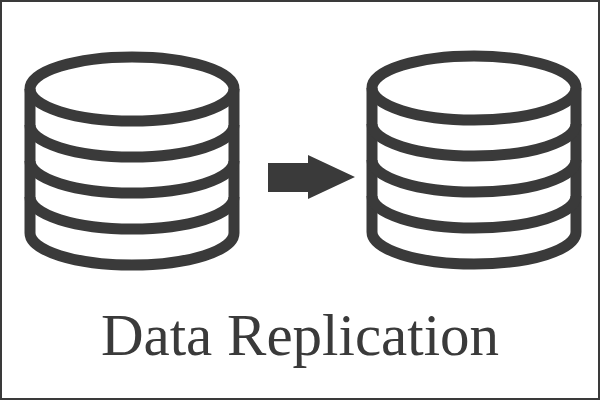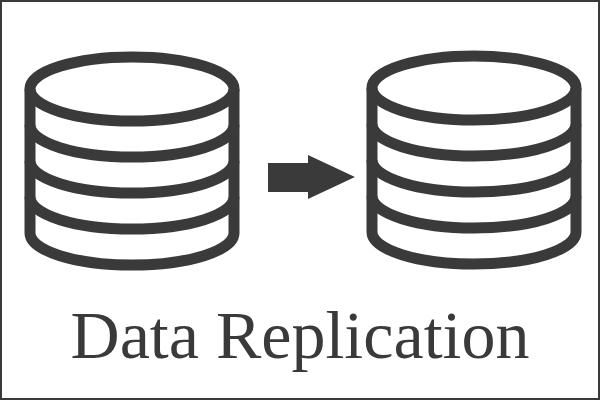--- a/index.html
+++ b/index.html
@@ -18,21 +18,21 @@
   }
   .db-icon { position: absolute; }
   .db-left  { left: 22px; top: 49px; }
   .db-right { left: 364px; top: 48px; }
   .arrow-icon { position: absolute; left: 266px; top: 153px; }
   .diagram-title {
     position: absolute;
     left: 0; top: 298px;
     width: 100%;
     text-align: center;
-    font-size: 68px;
+    font-size: 59px;
     line-height: 70px;
     color: #3a3a3a;
     white-space: nowrap;
     letter-spacing: 0;
   }
 </style>
 </head>
 <body>
 
 <div class="canvas">

